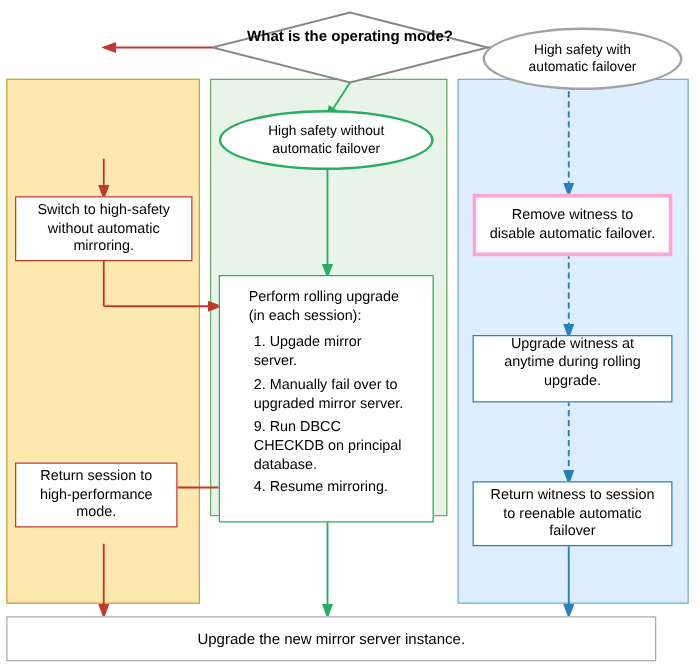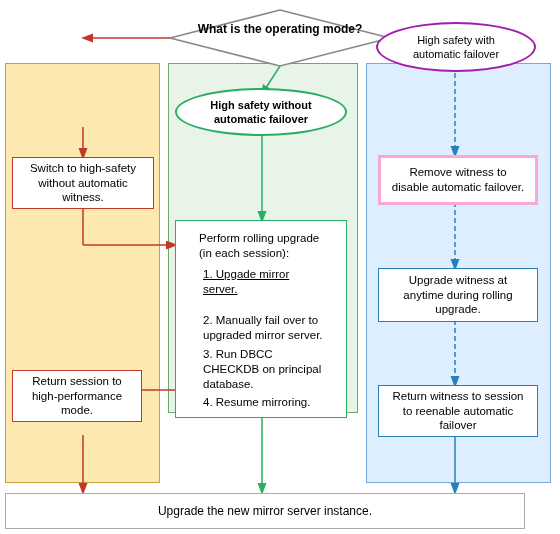--- a/index.html
+++ b/index.html
@@ -132,48 +132,48 @@
         <path d="M0,0 L0,6 L8,3 z" fill="#2980b9"></path>
       </marker>
       <marker id="arrowBlueDash" markerWidth="8" markerHeight="8" refX="6" refY="3" orient="auto">
         <path d="M0,0 L0,6 L8,3 z" fill="#2980b9"></path>
       </marker>
     </defs>
   </svg>
 
 
   <div class="node node-rect" style="left:12px; top:157px; width:142px; height:52px; background:white; border:1px solid #c0392b;">
-    <span>Switch to high-safety without automatic witness.</span>
+    <span>Switch to high-safety without automatic mirroring.</span>
   </div>
 
   <div class="node node-rect" style="left:12px; top:370px; width:130px; height:52px; background:white; border:1px solid #c0392b;">
     <span>Return session to high-performance mode.</span>
   </div>
 
   <div class="node node-ellipse" style="left:175px; top:88px; width:172px; height:48px; border:2px solid #27ae60; background:white;">
-    <span style="font-size:11px;font-weight:bold;">High safety without automatic failover</span>
+    <span style="font-size:11px;">High safety without automatic failover</span>
   </div>
 
   <div class="node node-rect" style="left:175px; top:220px; width:172px; height:198px; background:white; border:1px solid #27ae60; text-align:left; align-items:flex-start; padding:10px 23px; flex-direction:column; justify-content:flex-start;">
     <div style="margin-bottom:6px; font-weight:normal;">Perform rolling upgrade (in each session):</div>
-    <div style="margin-bottom:16px; padding-left:4px;text-decoration:underline;">1.  Upgade mirror server.</div>
+    <div style="margin-bottom:4px; padding-left:4px;">1.  Upgade mirror server.</div>
     <div style="margin-bottom:4px; padding-left:4px;">2.  Manually fail over to upgraded mirror server.</div>
-    <div style="margin-bottom:4px; padding-left:4px;">3.  Run DBCC CHECKDB on principal database.</div>
+    <div style="margin-bottom:4px; padding-left:4px;">9.  Run DBCC CHECKDB on principal database.</div>
     <div style="padding-left:4px;">4.  Resume mirroring.</div>
   </div>
 
-  <div class="node node-ellipse" style="left:376px; top:22px; width:160px; height:50px; border:2px solid #a21caf; background:white; font-size:11px;">
+  <div class="node node-ellipse" style="left:386px; top:22px; width:160px; height:50px; border:2px solid #a3a3a3; background:white; font-size:11px;">
     <span>High safety with automatic failover</span>
   </div>
 
   <div class="node node-rect" style="left:378px; top:155px; width:160px; height:50px; background:white; border:3px solid #f9a8d4;">
     <span>Remove witness to disable automatic failover.</span>
   </div>
 
-  <div class="node node-rect" style="left:378px; top:268px; width:160px; height:54px; background:white; border:1px solid #2980b9;">
+  <div class="node node-rect" style="left:378px; top:268px; width:160px; height:54px; background:white; border:1px solid #2980b9;align-items:flex-end;">
     <span>Upgrade witness at anytime during rolling upgrade.</span>
   </div>
 
   <div class="node node-rect" style="left:378px; top:385px; width:160px; height:52px; background:white; border:1px solid #2980b9;">
     <span>Return witness to session to reenable automatic failover</span>
   </div>
 
   <div class="bottom-box">
     <span>Upgrade the new mirror server instance.</span>
   </div>

